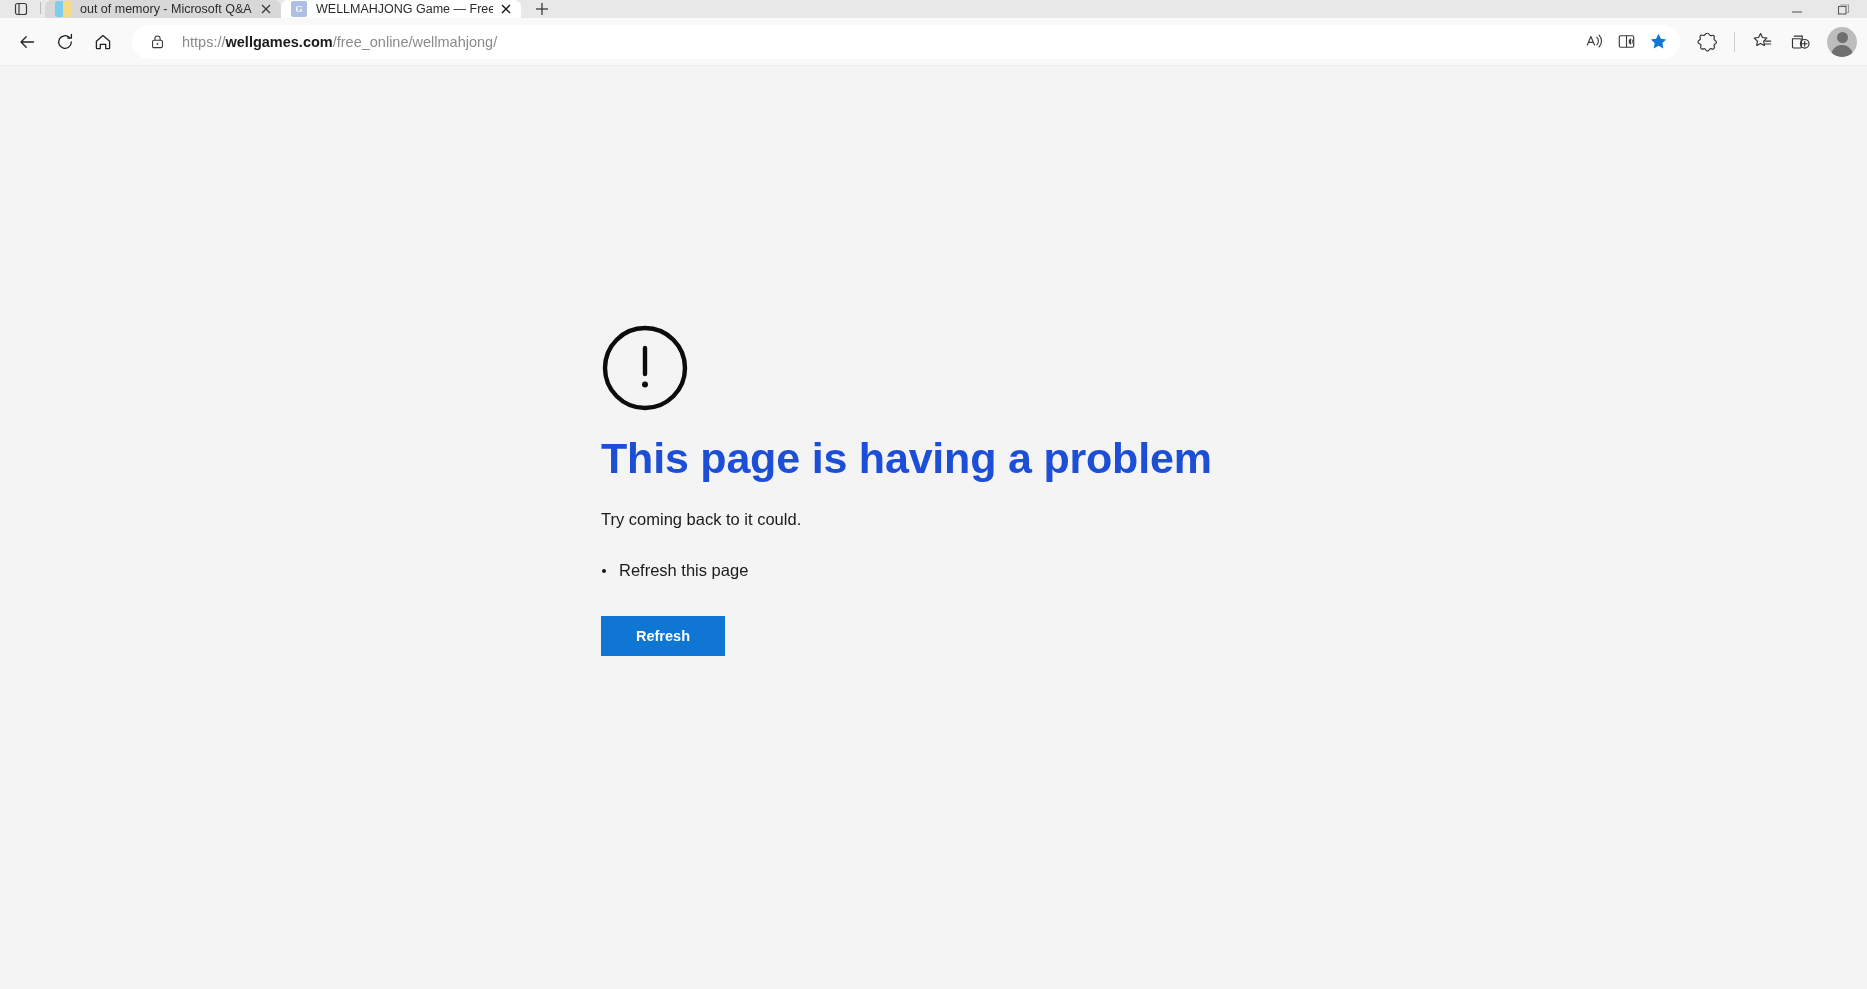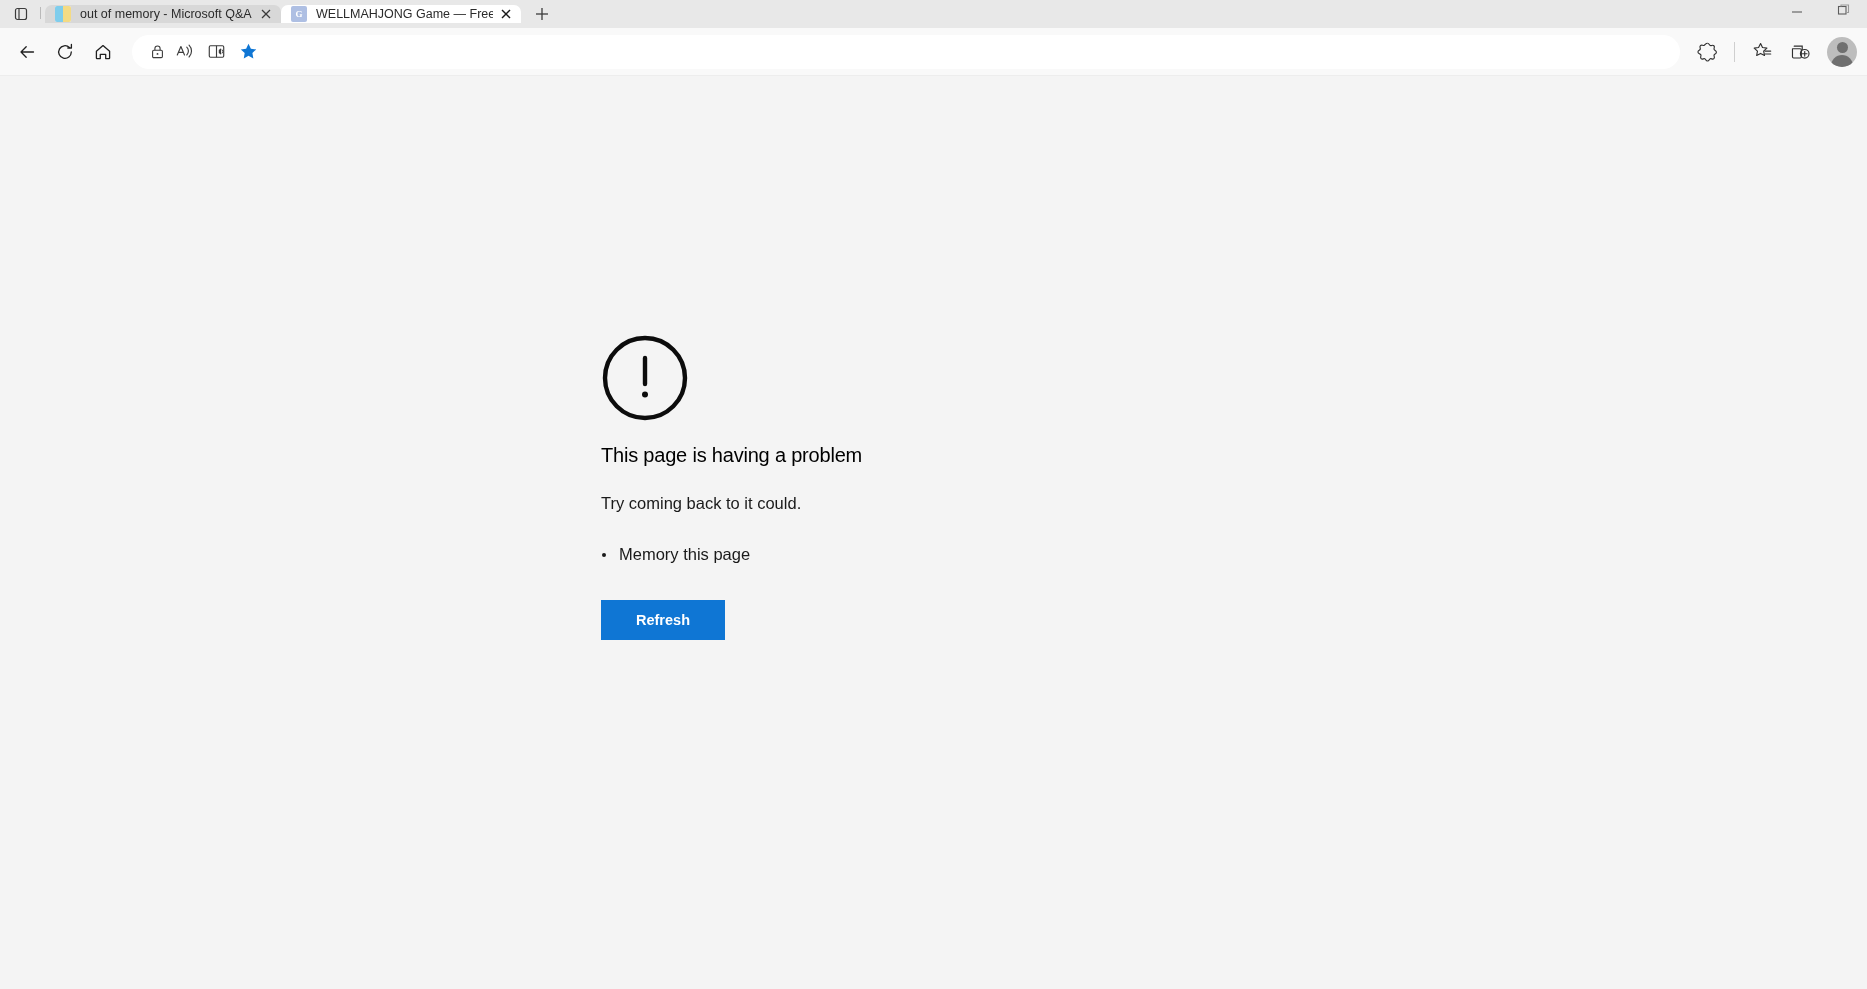--- a/index.html
+++ b/index.html
@@ -17,21 +17,21 @@
     width: 1867px;
     height: 989px;
     display: flex;
     flex-direction: column;
     background: #f5f5f5;
   }
 
   
   .tabstrip {
     position: relative;
-    height: 28px;
+    height: 18px;
     background: #e8e8e8;
     display: flex;
     align-items: center;
     padding-left: 4px;
     flex: 0 0 auto;
   }
   .tab-tool-left {
     width: 34px;
     height: 18px;
     display: flex;
@@ -219,23 +219,23 @@
     overflow: hidden;
   }
   .error-wrap {
     position: absolute;
     left: 601px;
     top: 258px;
     width: 720px;
   }
   .err-icon { margin-bottom: 18px; }
   .err-title {
-    font-size: 20px;
-    font-weight: normal;
-    color: #000000;
+    font-size: 43px;
+    font-weight: bold;
+    color: #1d4ed8;
     letter-spacing: -0.2px;
     margin-bottom: 27px;
   }
   .err-sub {
     font-size: 16.5px;
     color: #1a1a1a;
     margin-bottom: 32px;
   }
   .err-sub2 {
     font-size: 16.5px;
@@ -367,20 +367,23 @@
       </svg>
     </div>
 
     <div class="omnibox">
       <span class="lock-icon">
         <svg width="15" height="15" viewBox="0 0 15 15" fill="none" aria-hidden="true">
           <rect x="2.6" y="6.3" width="9.8" height="7.3" rx="1.2" stroke="#3b3b3b" stroke-width="1.1"></rect>
           <path d="M4.9 6.3V4.6a2.6 2.6 0 0 1 5.2 0v1.7" stroke="#3b3b3b" stroke-width="1.1"></path>
           <circle cx="7.5" cy="9.9" r="0.95" fill="#3b3b3b"></circle>
         </svg>
+      </span>
+      <span class="url-text">
+        <span>https://</span><span class="host">wellgames.com</span><span>/free_online/wellmahjong/</span>
       </span>
 
       <span class="omni-actions">
         <span class="omni-btn">
           <svg width="19" height="19" viewBox="0 0 20 20" fill="none" aria-hidden="true">
             <path d="M2.4 13.6 6.2 4.8l3.8 8.8M3.8 10.9h4.9" stroke="#3b3b3b" stroke-width="1.2" stroke-linecap="round" stroke-linejoin="round"></path>
             <path d="M12.4 5.4a5.9 5.9 0 0 1 0 8.3M14.8 3.2a9 9 0 0 1 0 12.6" stroke="#3b3b3b" stroke-width="1.2" stroke-linecap="round"></path>
           </svg>
         </span>
         <span class="omni-btn">
@@ -439,20 +442,20 @@
           <circle cx="44" cy="60.5" r="3" fill="#0c0c0c"></circle>
         </svg>
       </div>
 
       <h1 class="err-title">This page is having a problem</h1>
 
       <p class="err-sub">Try coming back to it could.</p>
 
 
       <ul class="err-list">
-        <li>Memory this page</li>
+        <li>Refresh this page</li>
       </ul>
 
 
       <button class="refresh-btn">Refresh</button>
     </div>
   </div>
 </div>
 
 </body></html>

